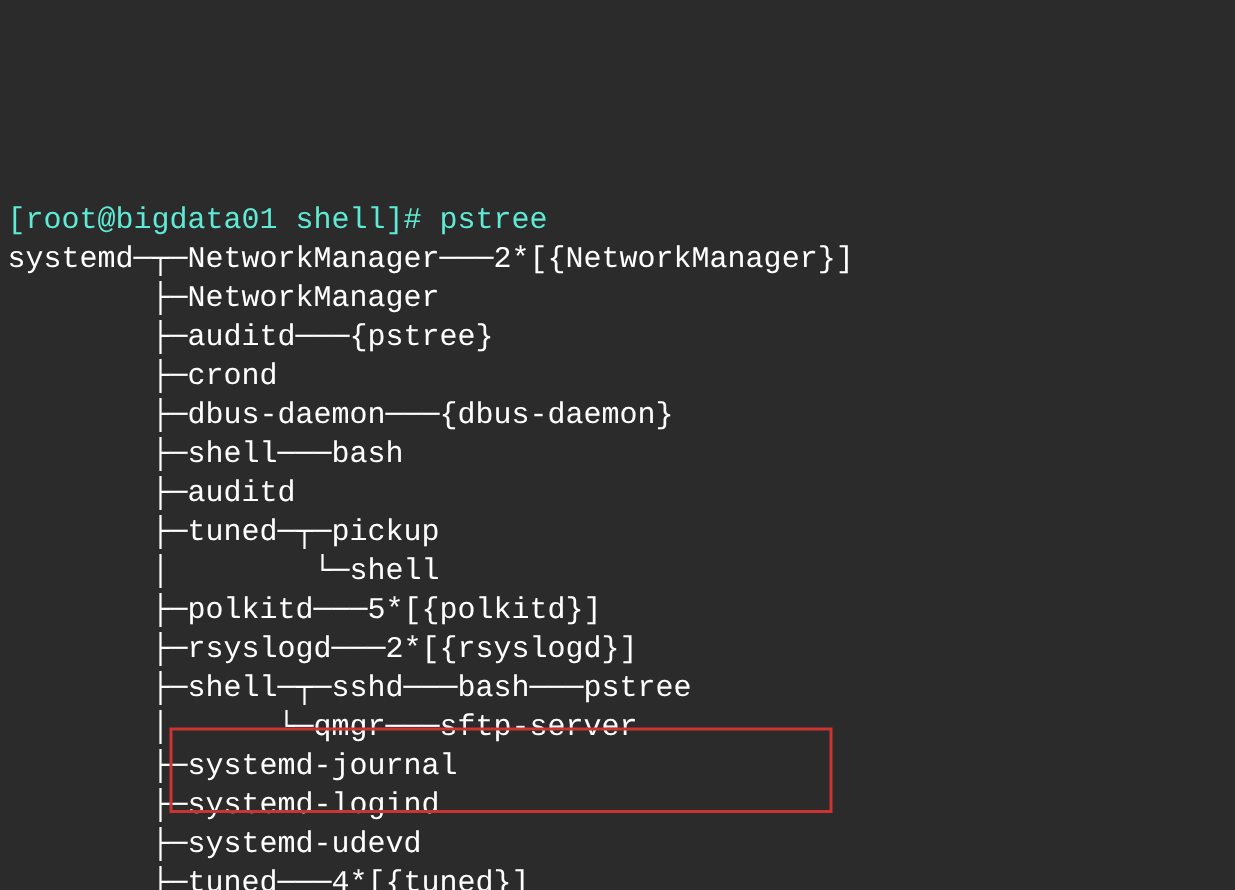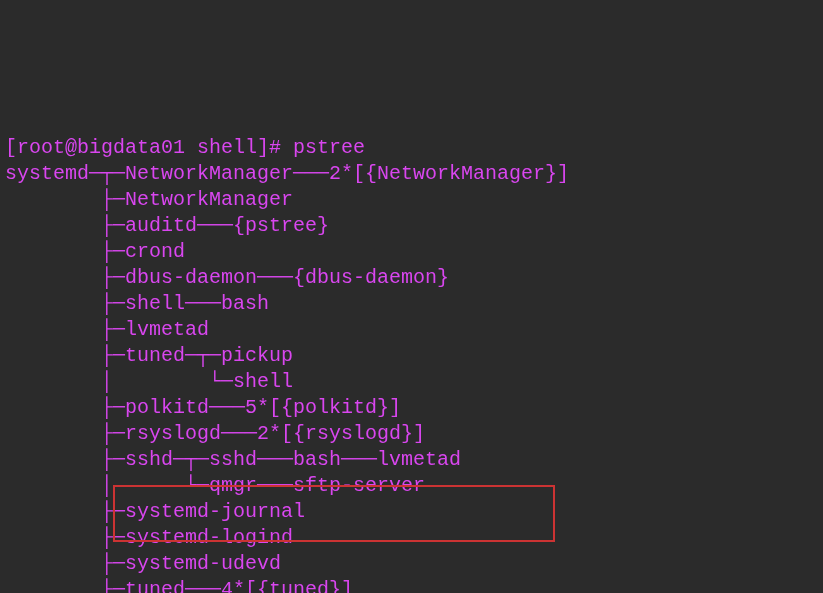--- a/index.html
+++ b/index.html
@@ -13,51 +13,51 @@
       font-size: 20px;
       color: #ffffff;
       padding: 5px;
       white-space: pre;
       line-height: 1.3;
     }
     .terminal {
       position: relative;
     }
     .prompt {
-      color: #d946ef;
+      color: #5eead4;
       text-align: right;
     }
     .tree-line {
-      color: #d946ef;
+      color: #ffffff;
     }
     .highlight-box {
       position: absolute;
       border: 2px solid #cc3333;
       pointer-events: none;
     }
   </style>
 </head>
 <body>
 
 
 
 <div class="terminal">
 <span class="prompt">[root@bigdata01 shell]# pstree</span>
 <span class="tree-line">systemd─┬─NetworkManager───2*[{NetworkManager}]</span>
 <span class="tree-line">        ├─NetworkManager</span>
 <span class="tree-line">        ├─auditd───{pstree}</span>
 <span class="tree-line">        ├─crond</span>
 <span class="tree-line">        ├─dbus-daemon───{dbus-daemon}</span>
 <span class="tree-line">        ├─shell───bash</span>
-<span class="tree-line">        ├─lvmetad</span>
+<span class="tree-line">        ├─auditd</span>
 <span class="tree-line">        ├─tuned─┬─pickup</span>
 <span class="tree-line">        │        └─shell</span>
 <span class="tree-line">        ├─polkitd───5*[{polkitd}]</span>
 <span class="tree-line">        ├─rsyslogd───2*[{rsyslogd}]</span>
-<span class="tree-line">        ├─sshd─┬─sshd───bash───lvmetad</span>
+<span class="tree-line">        ├─shell─┬─sshd───bash───pstree</span>
 <span class="tree-line">        │      └─qmgr───sftp-server</span>
 <span class="tree-line">        ├─systemd-journal</span>
 <span class="tree-line">        ├─systemd-logind</span>
 <span class="tree-line">        ├─systemd-udevd</span>
 <span class="tree-line">        ├─tuned───4*[{tuned}]</span>
 
 <div class="highlight-box" style="top: 376px; left: 108px; width: 442px; height: 57px;"></div>
 </div>
 
 

